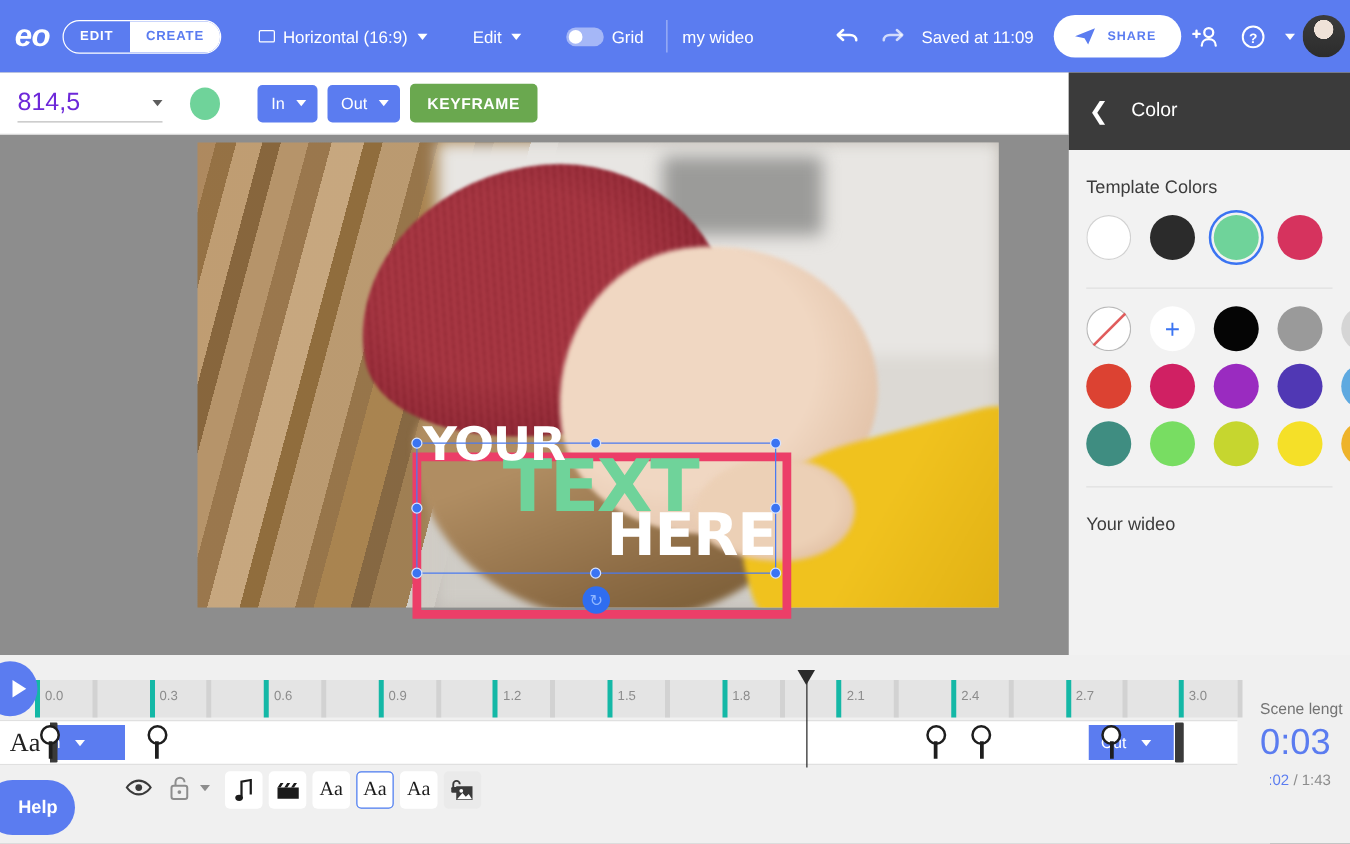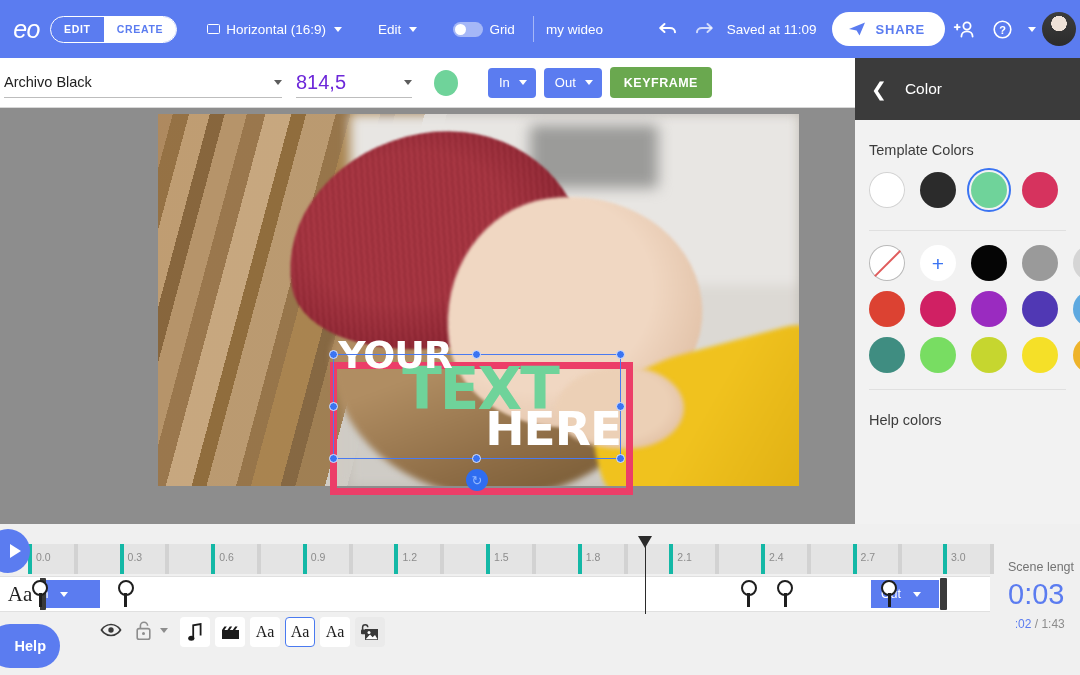--- a/index.html
+++ b/index.html
@@ -12,21 +12,21 @@
 
   
   .topbar {
     position: absolute; left: 0; top: 0; width: 1080px; height: 58px;
     background: #5b7cf0;
     display: flex; align-items: center;
   }
   .logo {
     width: 42px; height: 60px;
     display: flex; align-items: center; justify-content: flex-end;
-    color: #fff; font-style: italic; font-weight: 400; font-size: 25px;
+    color: #fff; font-style: italic; font-weight: 700; font-size: 25px;
     letter-spacing: -0.5px; overflow: hidden; padding-right: 2px;
   }
   .seg {
     margin-left: 8px;
     height: 27px; border: 1.5px solid #ffffff; border-radius: 14px;
     display: flex; align-items: stretch; overflow: hidden;
   }
   .seg-btn {
     display: flex; align-items: center; justify-content: center;
     font-size: 10.5px; font-weight: 700; letter-spacing: .7px;
@@ -63,21 +63,21 @@
   .spacer { flex: 1 1 auto; }
 
   .icon-btn {
     color: #fff; display: flex; align-items: center; justify-content: center;
     cursor: pointer; padding: 0 8px; height: 58px;
   }
   .saved-txt { color: #fff; font-size: 13.5px; margin: 0 6px 0 4px; white-space: nowrap; }
   .share-btn {
     background: #fff; color: #5b7cf0; border-radius: 18px; height: 34px;
     display: flex; align-items: center; gap: 9px; padding: 0 20px 0 16px;
-    font-size: 13px; font-weight: 700; letter-spacing: .8px; cursor: pointer;
+    font-size: 10px; font-weight: 700; letter-spacing: .8px; cursor: pointer;
     margin-left: 10px;
   }
   .avatar {
     width: 34px; height: 34px; border-radius: 50%;
     background: radial-gradient(circle at 50% 34%, #efe2d8 0 27%, transparent 28%),
                 linear-gradient(#3c3c3c, #2c2c2c);
     background-color: #e6e6e6;
     margin-right: 4px; overflow: hidden; position: relative; flex: 0 0 auto;
     cursor: pointer;
   }
@@ -420,24 +420,20 @@
         <text x="9.5" y="14" font-size="11" font-family="Liberation Sans, sans-serif" font-weight="700" fill="#fff" text-anchor="middle">?</text>
       </svg>
   </div>
   <div class="icon-btn" style="padding:0 6px">
     <span class="caret"></span>
   </div>
   <div class="avatar"></div>
 </div>
 
 <div class="subbar">
-  <div class="font-select">
-    <span class="val">Archivo Black</span>
-    <span class="caret dark"></span>
-  </div>
   <div class="size-select">
     <span class="val">814,5</span>
     <span class="caret dark"></span>
   </div>
   <div class="color-dot" id="textColorDot" style="background: rgb(111, 211, 154);"></div>
 
   <div style="width:30px"></div>
   <div class="pill-btn">
     <span>In</span>
     <span class="caret"></span>
@@ -521,21 +517,21 @@
       <div class="sw-row" style="padding-top: 10px;">
         <div class="sw" style="background: rgb(63, 141, 129);"></div>
         <div class="sw" style="background: rgb(120, 221, 98);"></div>
         <div class="sw" style="background: rgb(198, 214, 47);"></div>
         <div class="sw" style="background: rgb(245, 224, 40);"></div>
         <div class="sw" style="background: rgb(238, 179, 42);"></div>
       </div>
     </div>
 
   <div class="hr2"></div>
-  <div class="sect-title">Help colors</div>
+  <div class="sect-title">Your wideo</div>
 </div>
 
 <div class="timeline">
   <div class="play-fab">
     <span class="play-tri"></span>
   </div>
 
   <div class="ruler" id="ruler">
       <div class="tick" style="left: 0px;">0.0</div>
       <div class="tick minor" style="left: 45.8095px;"></div>

